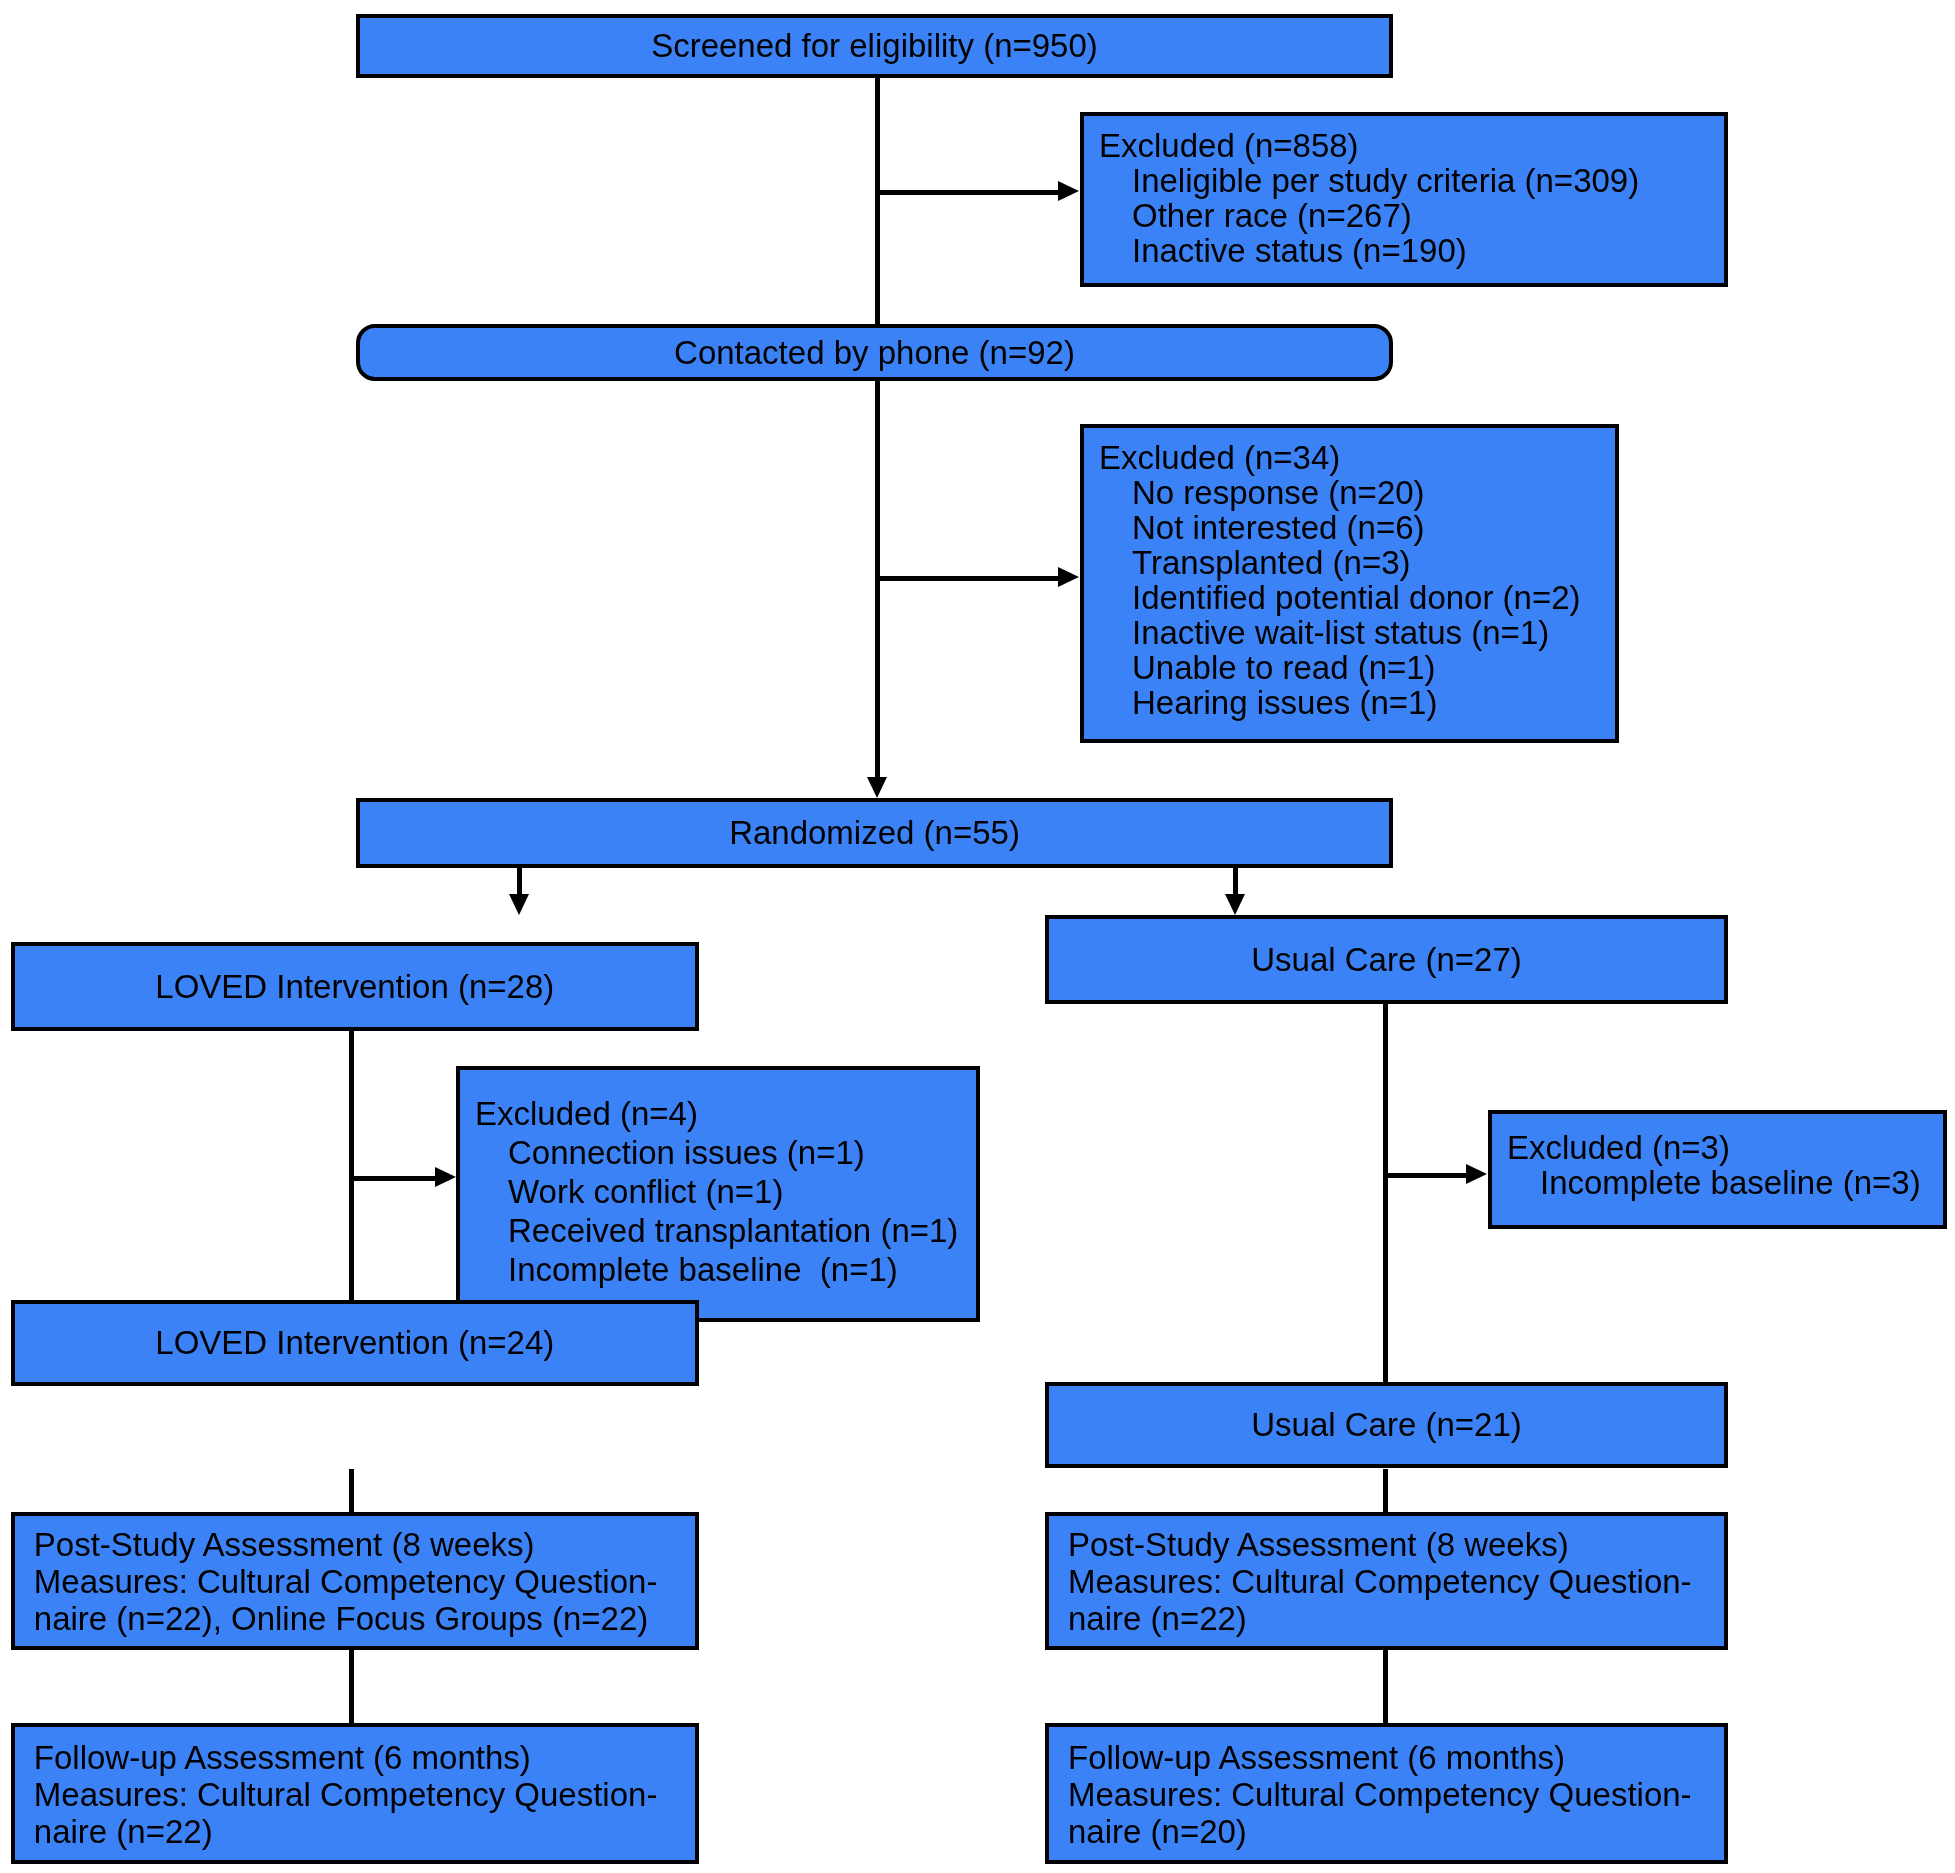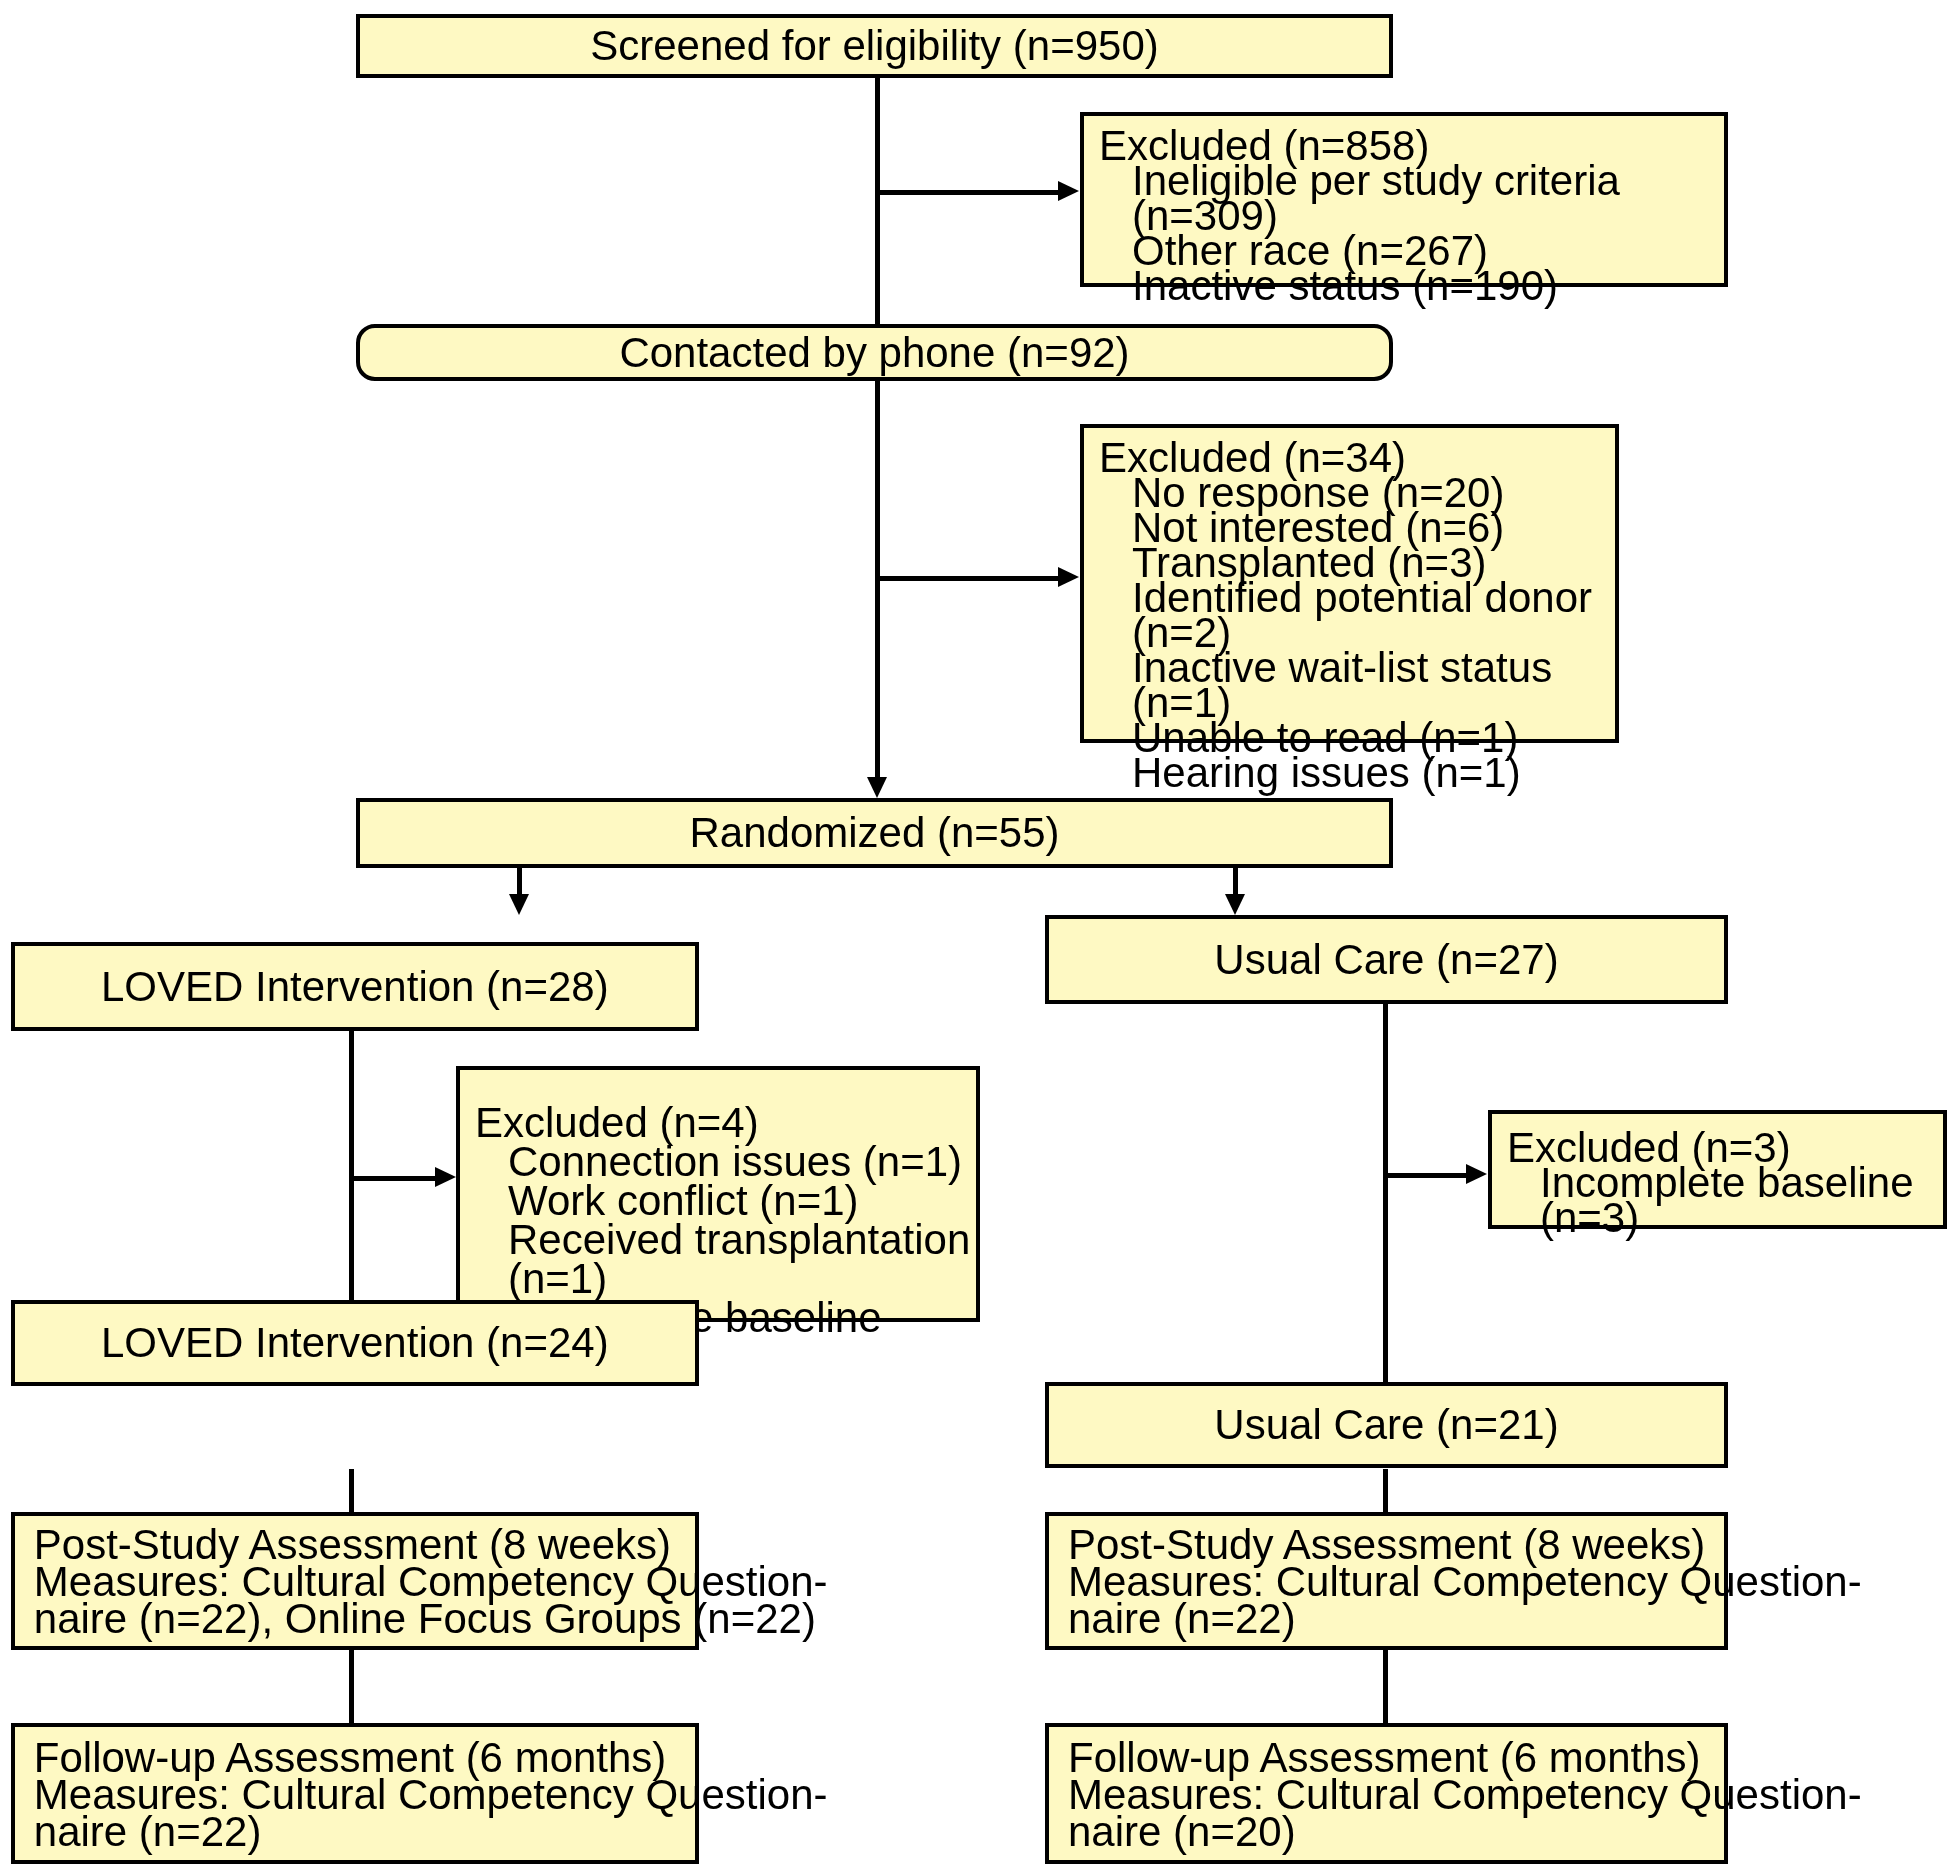--- a/index.html
+++ b/index.html
@@ -11,23 +11,23 @@
   }
   #canvas{
     position:relative;
     width:1955px;height:1873px;
     background:#ffffff;
     overflow:hidden;
   }
   .box{
     position:absolute;
     border:4.9px solid #000000;
-    background:#fef9c3;
+    background:#3b82f6;
     box-sizing:border-box;
-    font-size:42px;
+    font-size:33px;
   }
   .center{
     display:flex;
     align-items:center;
     justify-content:center;
     text-align:center;
   }
   .list .title{
     display:block;
     padding-left:15px;
@@ -126,21 +126,21 @@
   </div>
 
   <div class="box center" style="left:10.8px;top:942px;width:688px;height:89px;">
     <span>LOVED Intervention (n=28)</span>
   </div>
 
   <div class="box center" style="left:1045px;top:915px;width:683px;height:89px;">
     <span>Usual Care (n=27)</span>
   </div>
 
-  <div class="box list" style="left:456px;top:1066px;width:524px;height:256px;padding-top:33px;line-height:39px;">
+  <div class="box list" style="left:456px;top:1066px;width:524px;height:256px;padding-top:24px;line-height:39px;">
     <span class="title">Excluded (n=4)</span>
     <span class="item">Connection issues (n=1)</span>
     <span class="item">Work conflict (n=1)</span>
     <span class="item">Received transplantation (n=1)</span>
     <span class="item">Incomplete baseline  (n=1)</span>
   </div>
 
   <div class="box list" style="left:1488px;top:1110px;width:459px;height:119px;padding-top:16px;line-height:35px;">
     <span class="title">Excluded (n=3)</span>
     <span class="item">Incomplete baseline (n=3)</span>

